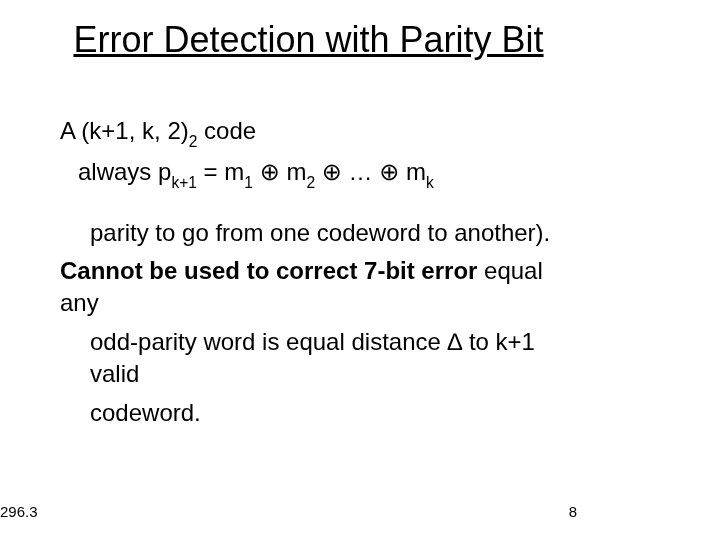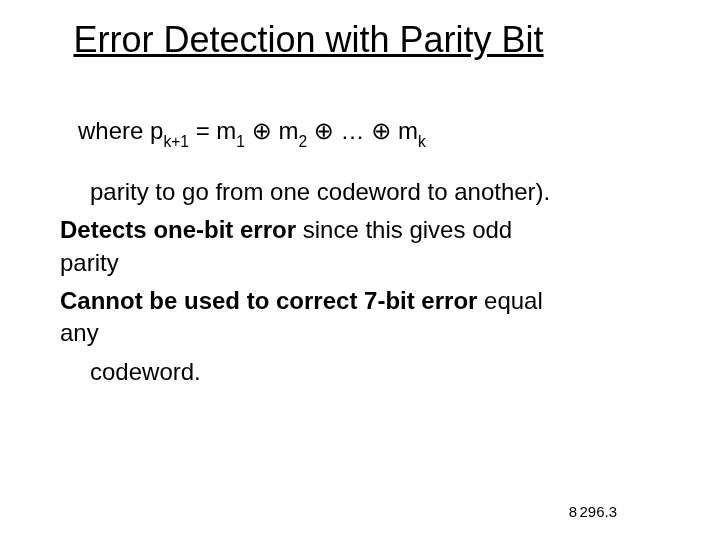--- a/index.html
+++ b/index.html
@@ -40,58 +40,61 @@
   .indent { padding-left: 30px; }
   .spacer { height: 20px; }
   .sub { font-size: 0.65em; vertical-align: sub; position: relative; top: 0.15em; }
   .u { text-decoration: underline; }
   .b { font-weight: bold; }
   .footer-center {
     position: absolute;
     bottom: 20px;
     left: 0;
     right: 0;
-    text-align: right;
+    text-align: left;
     font-size: 15px;
   }
   .footer-right {
     position: absolute;
     bottom: 20px;
     right: 40px;
     font-size: 15px;
   }
 </style>
 </head>
 <body>
 
 <div class="slide">
 
   <div class="title">Error Detection with Parity Bit</div>
 
   <div class="body">
 
+    <div class="para">
+      <span>A (k+1, k, 2)</span><span class="sub">2</span><span> code</span>
+    </div>
 
 
 
     <div class="para" style="padding-left:18px">
-      <span>where p</span><span class="sub">k+1</span><span> = m</span><span class="sub">1</span><span> ⊕ </span><span>m</span><span class="sub">2</span><span> ⊕ </span><span> … </span><span> ⊕ </span><span>m</span><span class="sub">k</span>
+      <span>always p</span><span class="sub">k+1</span><span> = m</span><span class="sub">1</span><span> ⊕ </span><span>m</span><span class="sub">2</span><span> ⊕ </span><span> … </span><span> ⊕ </span><span>m</span><span class="sub">k</span>
     </div>
 
     <div class="spacer"></div>
 
     <div class="para indent">
       <span>parity to go from one codeword to another).</span>
     </div>
 
-    <div class="para">
-      <span class="b">Detects one-bit error</span><span> since this gives odd parity</span>
-    </div>
 
     <div class="para">
       <span class="b">Cannot be used to correct 7-bit error</span><span> equal any</span>
+    </div>
+    <div class="para indent">
+      <span>odd-parity word is equal distance ∆ to k+1 valid</span>
     </div>
     <div class="para indent">
       <span>codeword.</span>
     </div>
 
   </div>
 
   <div class="footer-center">296.3</div>
   <div class="footer-right">8</div>
 

